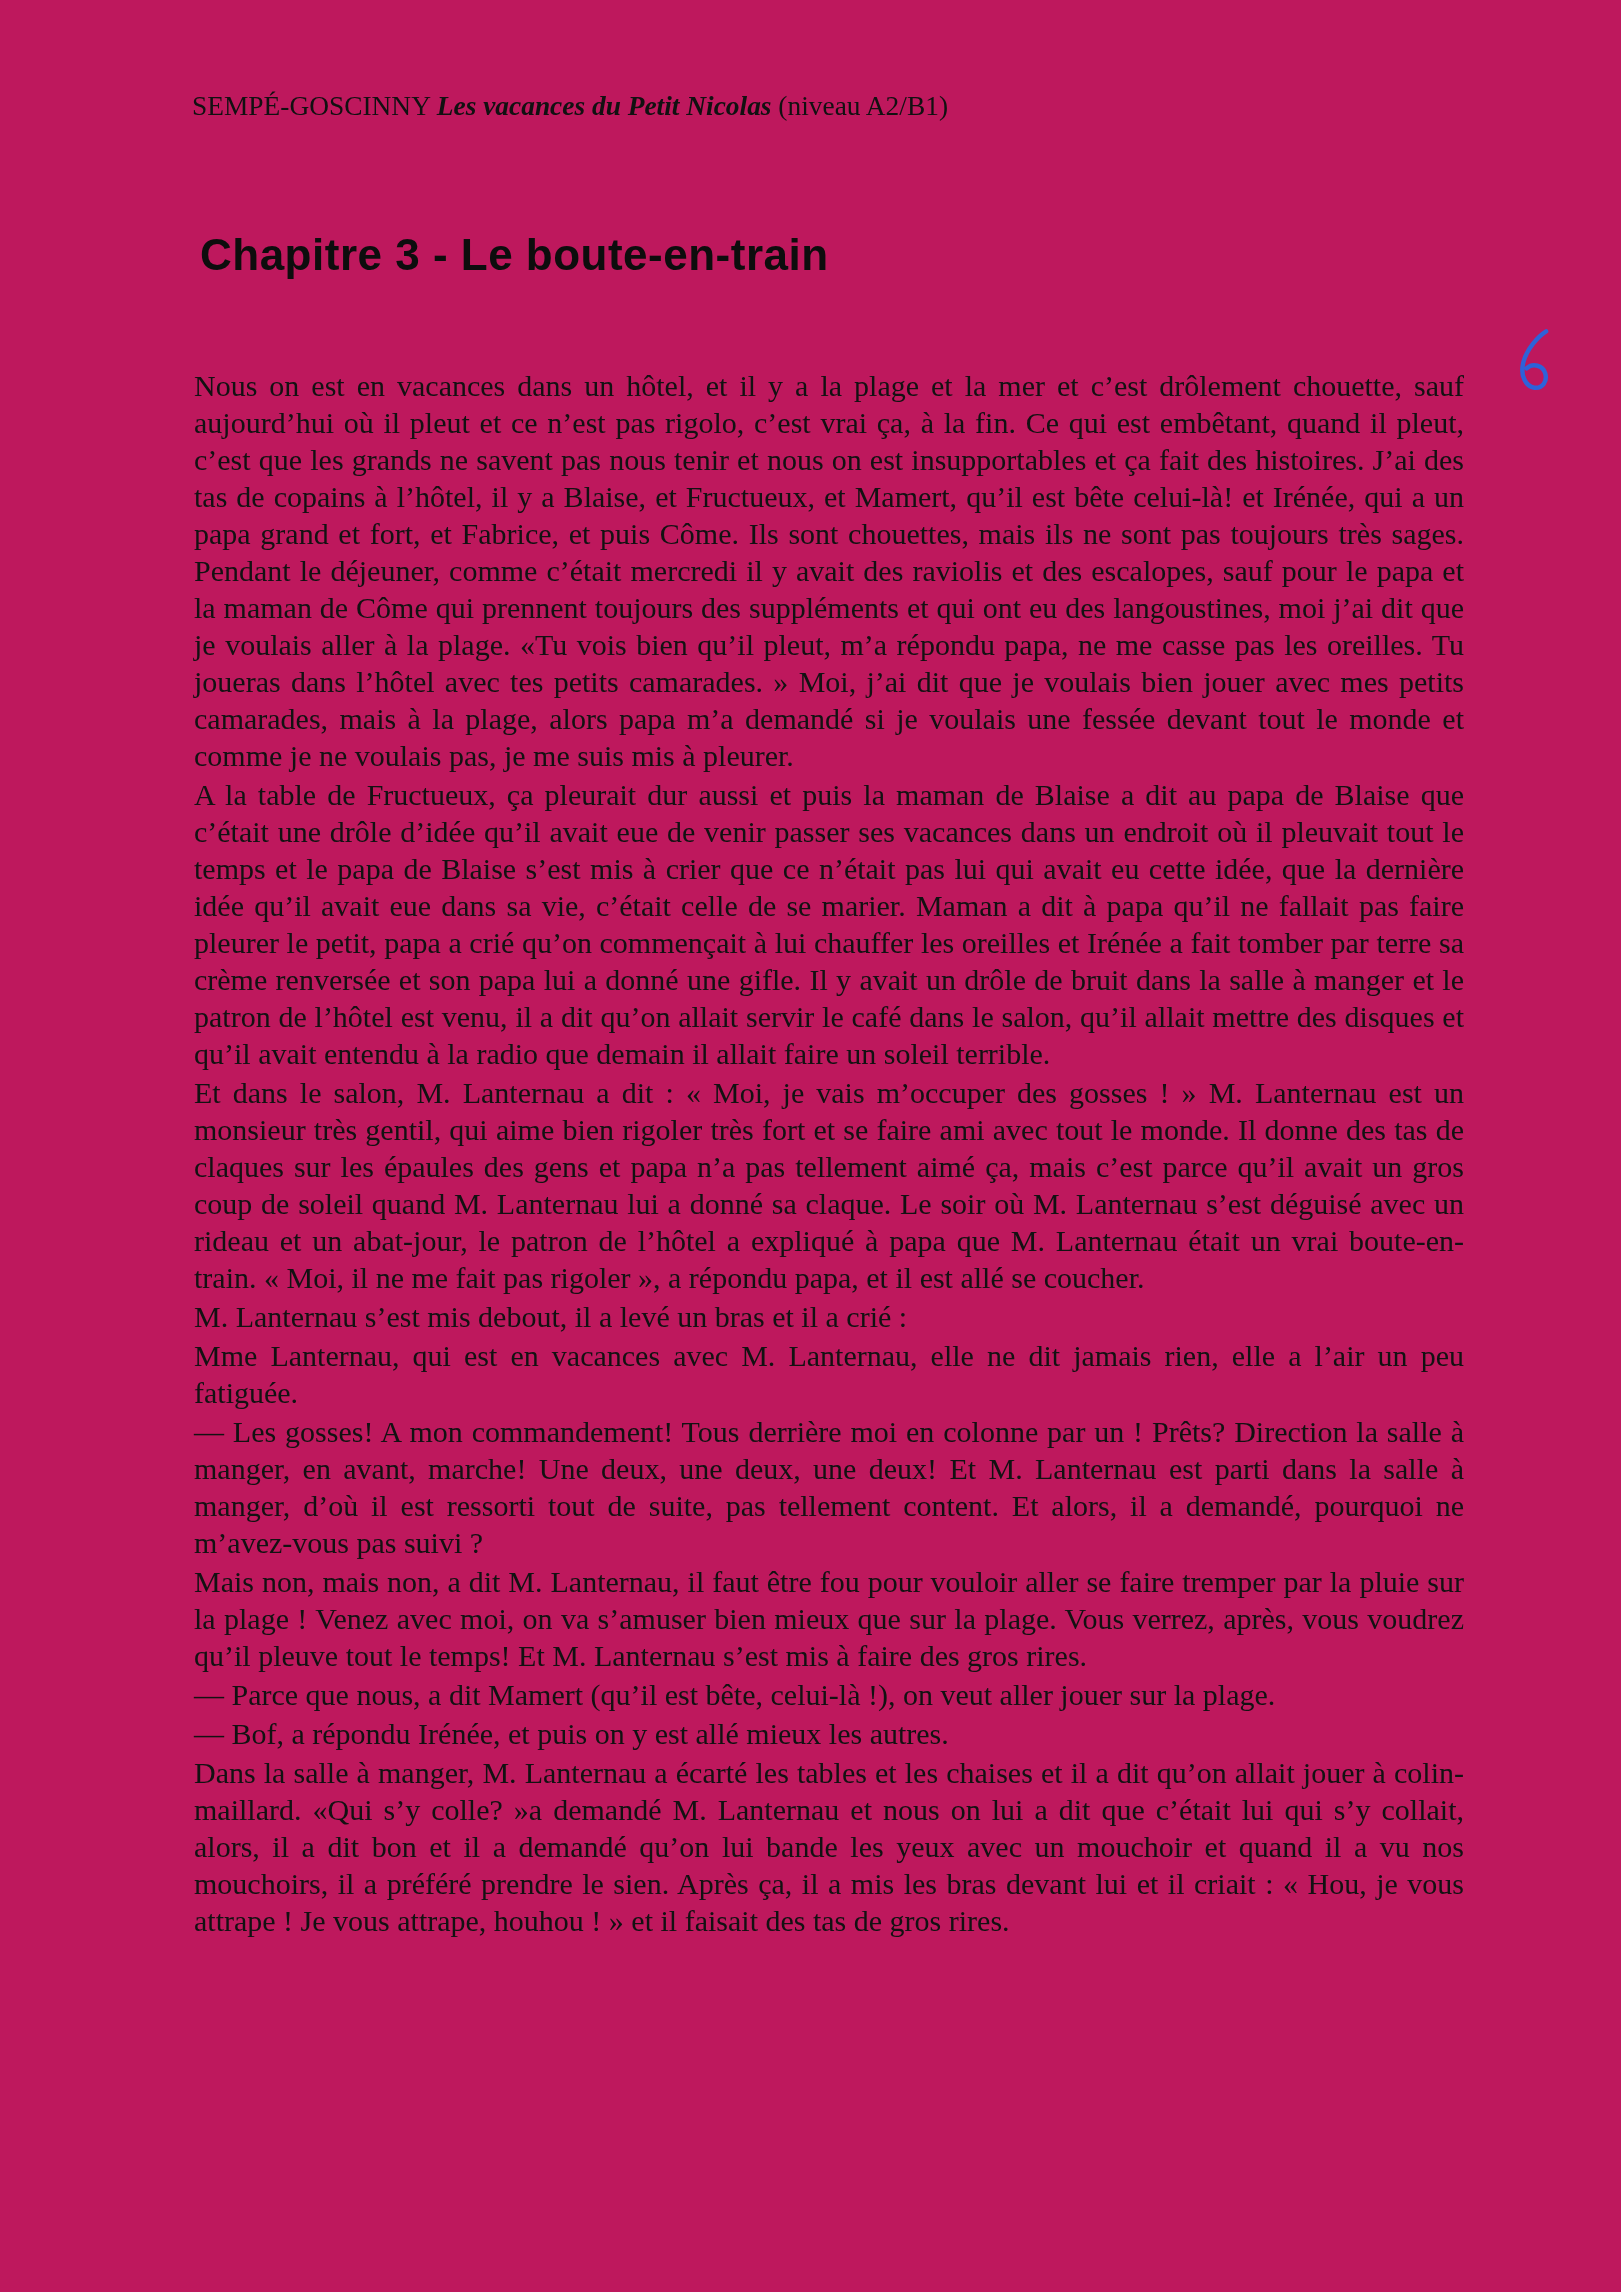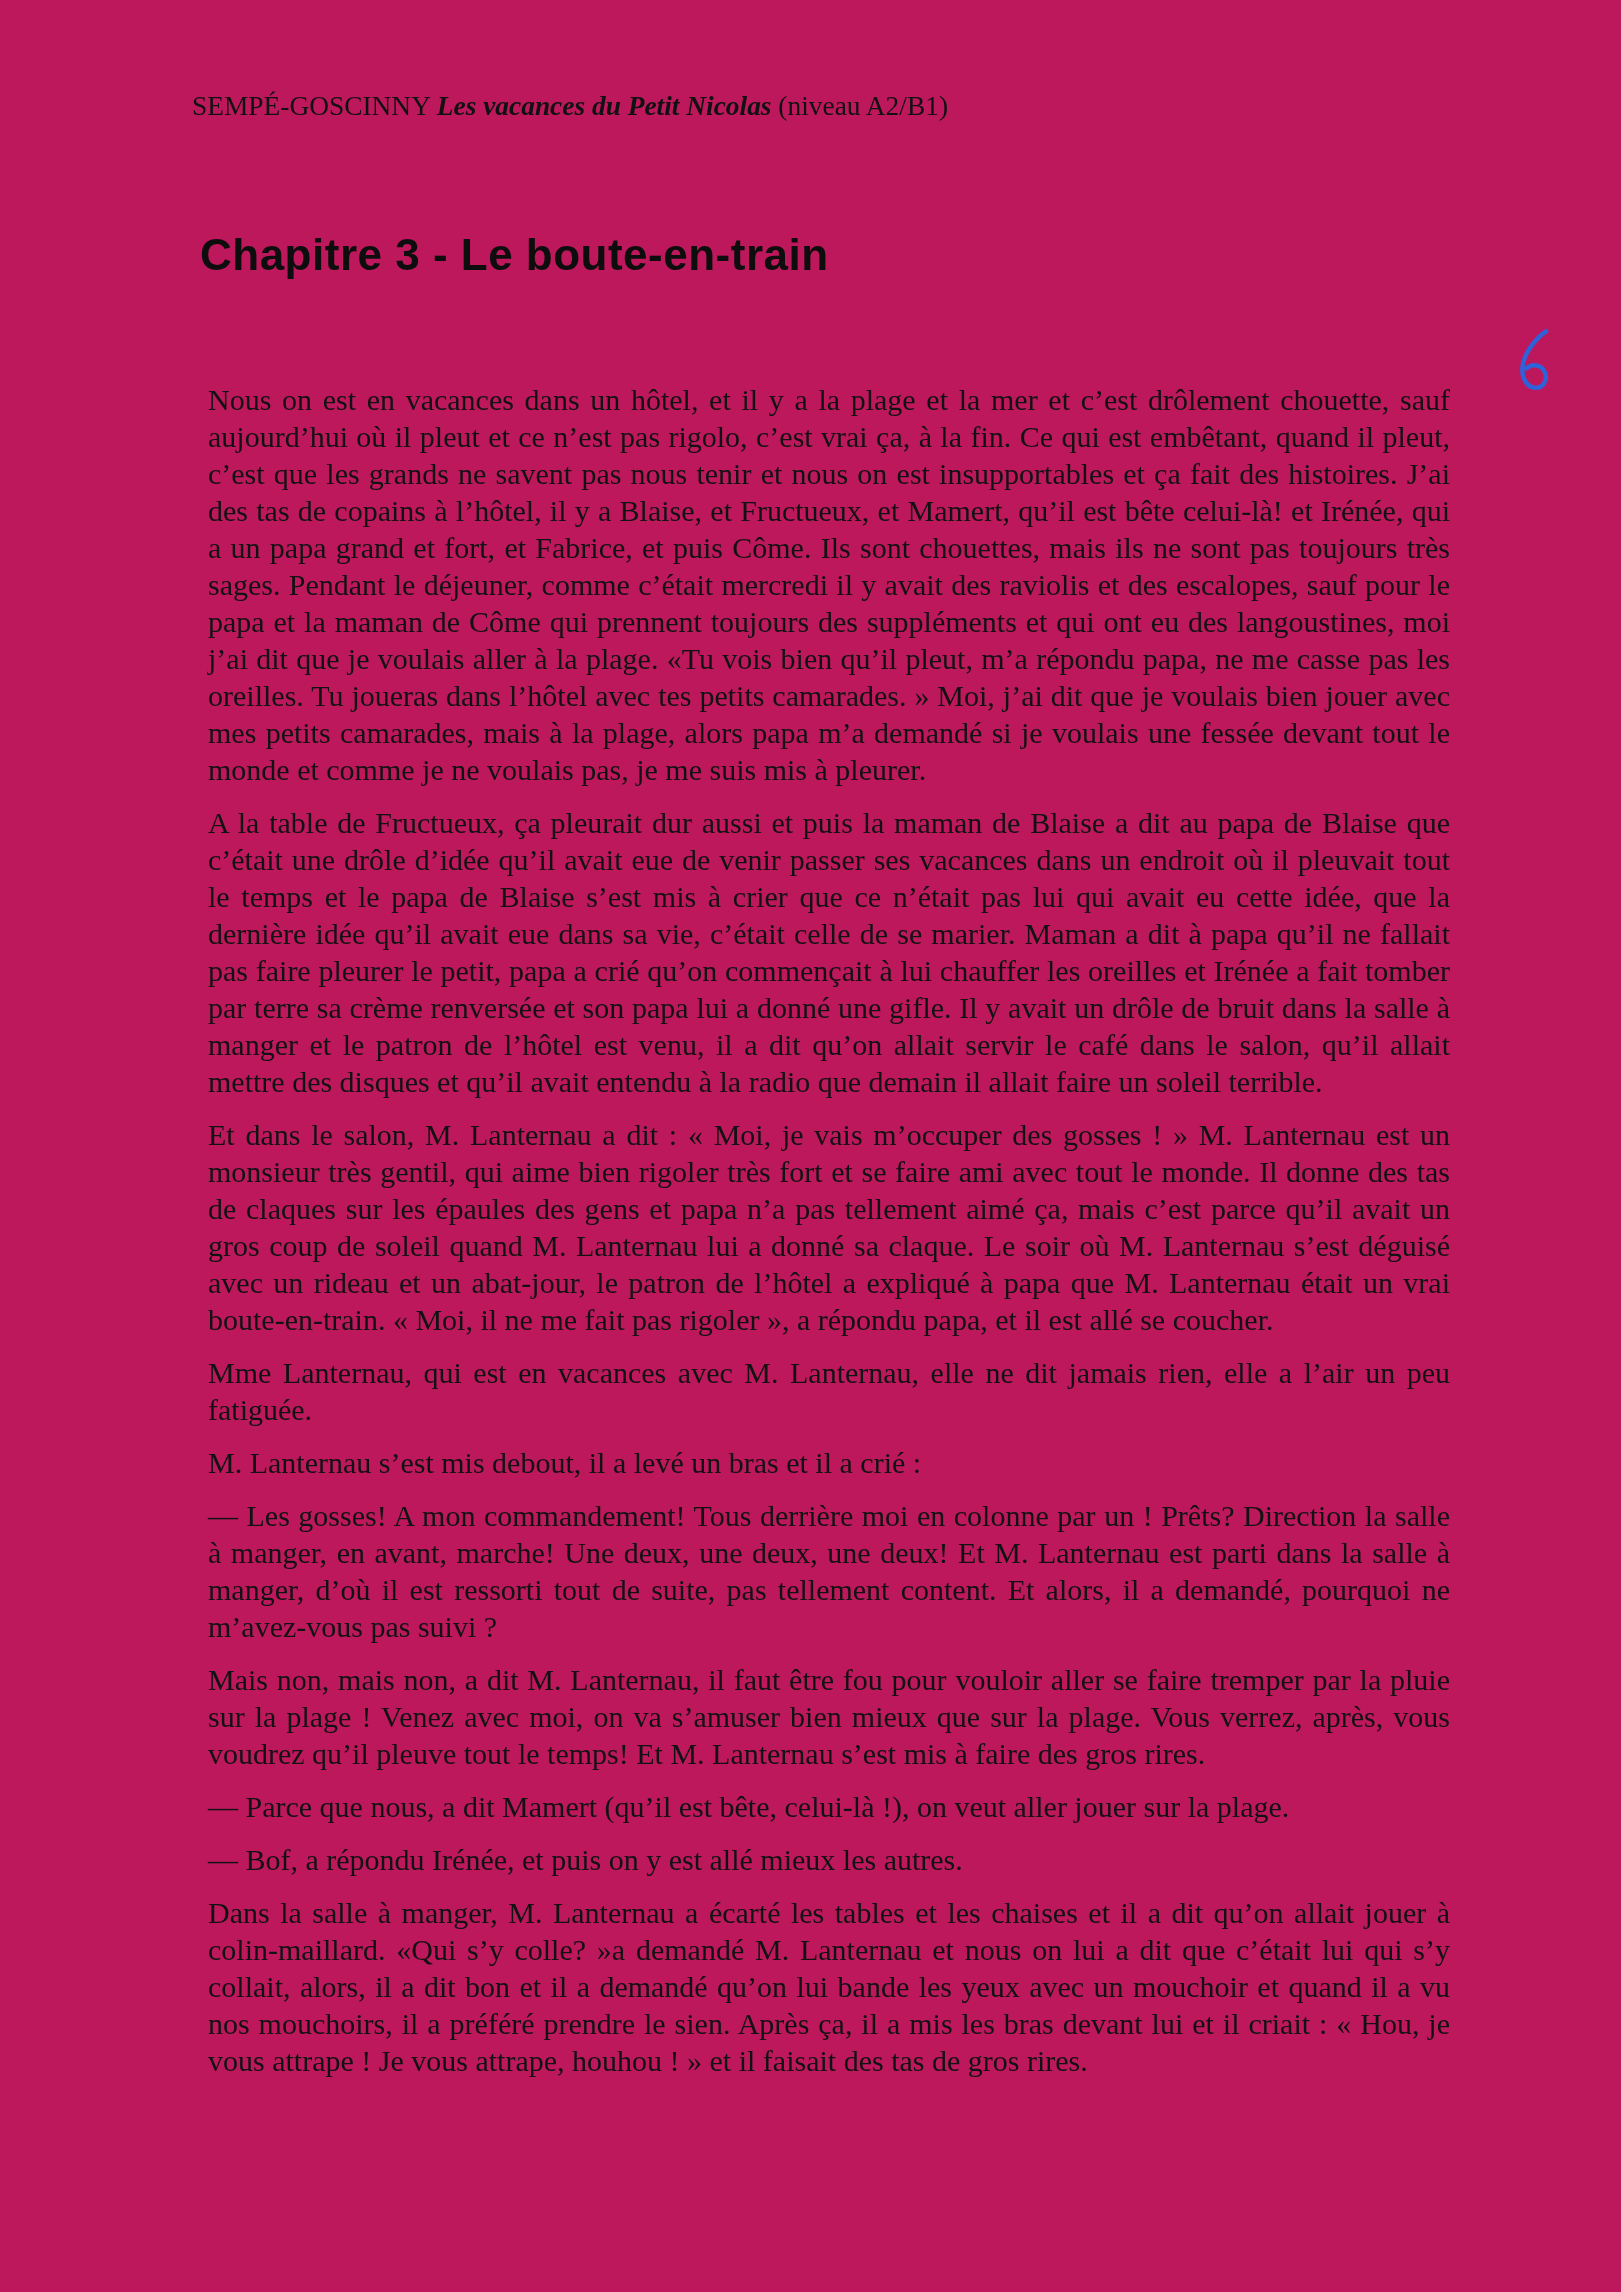--- a/index.html
+++ b/index.html
@@ -44,21 +44,21 @@
     position: absolute;
     left: 192px;
     top: 365px;
     width: 1274px;
     font-family: "Liberation Serif", "DejaVu Serif", serif;
     font-size: 30px;
     line-height: 37px;
     text-align: justify;
     color: #121212;
   }
-  .body-text p { margin: 16px; padding: 0; }
+  .body-text p { margin: 2px; padding: 0; }
   .body-text p.cut-off { text-align-last: justify; }
   .margin-note {
     position: absolute;
     left: 1516px;
     top: 327px;
     width: 35px;
     height: 67px;
   }
   .margin-note svg { display: block; width: 100%; height: 100%; }
 </style>
@@ -78,22 +78,22 @@
   <div class="margin-note" aria-label="6">
     <svg viewBox="0 0 36 68">
       <path d="M 31 4 C 23 9 11 22 7.5 36 C 4 50 10.5 61 19 62 C 27.5 63 32.5 55 30 47 C 27.5 39 17.5 36.5 11 42" fill="none" stroke="#2e62d9" stroke-width="4.6" stroke-linecap="round" stroke-linejoin="round"></path>
     </svg>
   </div>
 
   <div class="body-text">
     <p>Nous on est en vacances dans un hôtel, et il y a la plage et la mer et c’est drôlement chouette, sauf aujourd’hui où il pleut et ce n’est pas rigolo, c’est vrai ça, à la fin. Ce qui est embêtant, quand il pleut, c’est que les grands ne savent pas nous tenir et nous on est insupportables et ça fait des histoires. J’ai des tas de copains à l’hôtel, il y a Blaise, et Fructueux, et Mamert, qu’il est bête celui-là! et Irénée, qui a un papa grand et fort, et Fabrice, et puis Côme. Ils sont chouettes, mais ils ne sont pas toujours très sages. Pendant le déjeuner, comme c’était mercredi il y avait des raviolis et des escalopes, sauf pour le papa et la maman de Côme qui prennent toujours des suppléments et qui ont eu des langoustines, moi j’ai dit que je voulais aller à la plage. «Tu vois bien qu’il pleut, m’a répondu papa, ne me casse pas les oreilles. Tu joueras dans l’hôtel avec tes petits camarades. » Moi, j’ai dit que je voulais bien jouer avec mes petits camarades, mais à la plage, alors papa m’a demandé si je voulais une fessée devant tout le monde et comme je ne voulais pas, je me suis mis à pleurer.</p>
     <p>A la table de Fructueux, ça pleurait dur aussi et puis la maman de Blaise a dit au papa de Blaise que c’était une drôle d’idée qu’il avait eue de venir passer ses vacances dans un endroit où il pleuvait tout le temps et le papa de Blaise s’est mis à crier que ce n’était pas lui qui avait eu cette idée, que la dernière idée qu’il avait eue dans sa vie, c’était celle de se marier. Maman a dit à papa qu’il ne fallait pas faire pleurer le petit, papa a crié qu’on commençait à lui chauffer les oreilles et Irénée a fait tomber par terre sa crème renversée et son papa lui a donné une gifle. Il y avait un drôle de bruit dans la salle à manger et le patron de l’hôtel est venu, il a dit qu’on allait servir le café dans le salon, qu’il allait mettre des disques et qu’il avait entendu à la radio que demain il allait faire un soleil terrible.</p>
     <p>Et dans le salon, M. Lanternau a dit : « Moi, je vais m’occuper des gosses ! » M. Lanternau est un monsieur très gentil, qui aime bien rigoler très fort et se faire ami avec tout le monde. Il donne des tas de claques sur les épaules des gens et papa n’a pas tellement aimé ça, mais c’est parce qu’il avait un gros coup de soleil quand M. Lanternau lui a donné sa claque. Le soir où M. Lanternau s’est déguisé avec un rideau et un abat-jour, le patron de l’hôtel a expliqué à papa que M. Lanternau était un vrai boute-en-train. « Moi, il ne me fait pas rigoler », a répondu papa, et il est allé se coucher.</p>
+    <p>M. Lanternau s’est mis debout, il a levé un bras et il a crié :</p>
     <p>Mme Lanternau, qui est en vacances avec M. Lanternau, elle ne dit jamais rien, elle a l’air un peu fatiguée.</p>
-    <p>M. Lanternau s’est mis debout, il a levé un bras et il a crié :</p>
     <p>— Les gosses! A mon commandement! Tous derrière moi en colonne par un ! Prêts? Direction la salle à manger, en avant, marche! Une deux, une deux, une deux! Et M. Lanternau est parti dans la salle à manger, d’où il est ressorti tout de suite, pas tellement content. Et alors, il a demandé, pourquoi ne m’avez-vous pas suivi ?</p>
     <p>Mais non, mais non, a dit M. Lanternau, il faut être fou pour vouloir aller se faire tremper par la pluie sur la plage ! Venez avec moi, on va s’amuser bien mieux que sur la plage. Vous verrez, après, vous voudrez qu’il pleuve tout le temps! Et M. Lanternau s’est mis à faire des gros rires.</p>
     <p>— Parce que nous, a dit Mamert (qu’il est bête, celui-là !), on veut aller jouer sur la plage.</p>
     <p>— Bof, a répondu Irénée, et puis on y est allé mieux les autres.</p>
     <p>Dans la salle à manger, M. Lanternau a écarté les tables et les chaises et il a dit qu’on allait jouer à colin-maillard. «Qui s’y colle? »a demandé M. Lanternau et nous on lui a dit que c’était lui qui s’y collait, alors, il a dit bon et il a demandé qu’on lui bande les yeux avec un mouchoir et quand il a vu nos mouchoirs, il a préféré prendre le sien. Après ça, il a mis les bras devant lui et il criait : « Hou, je vous attrape ! Je vous attrape, houhou ! » et il faisait des tas de gros rires.</p>
   </div>
 
 </div>
 
 

